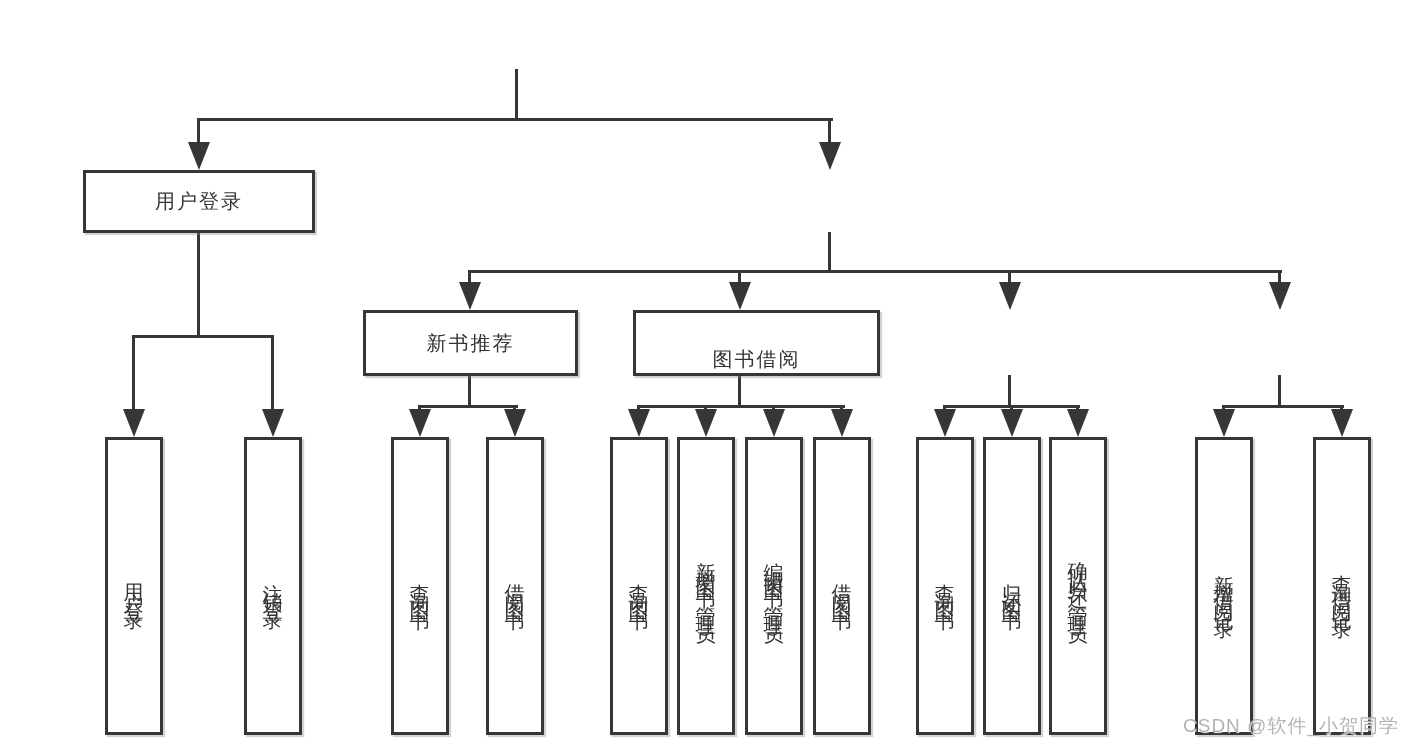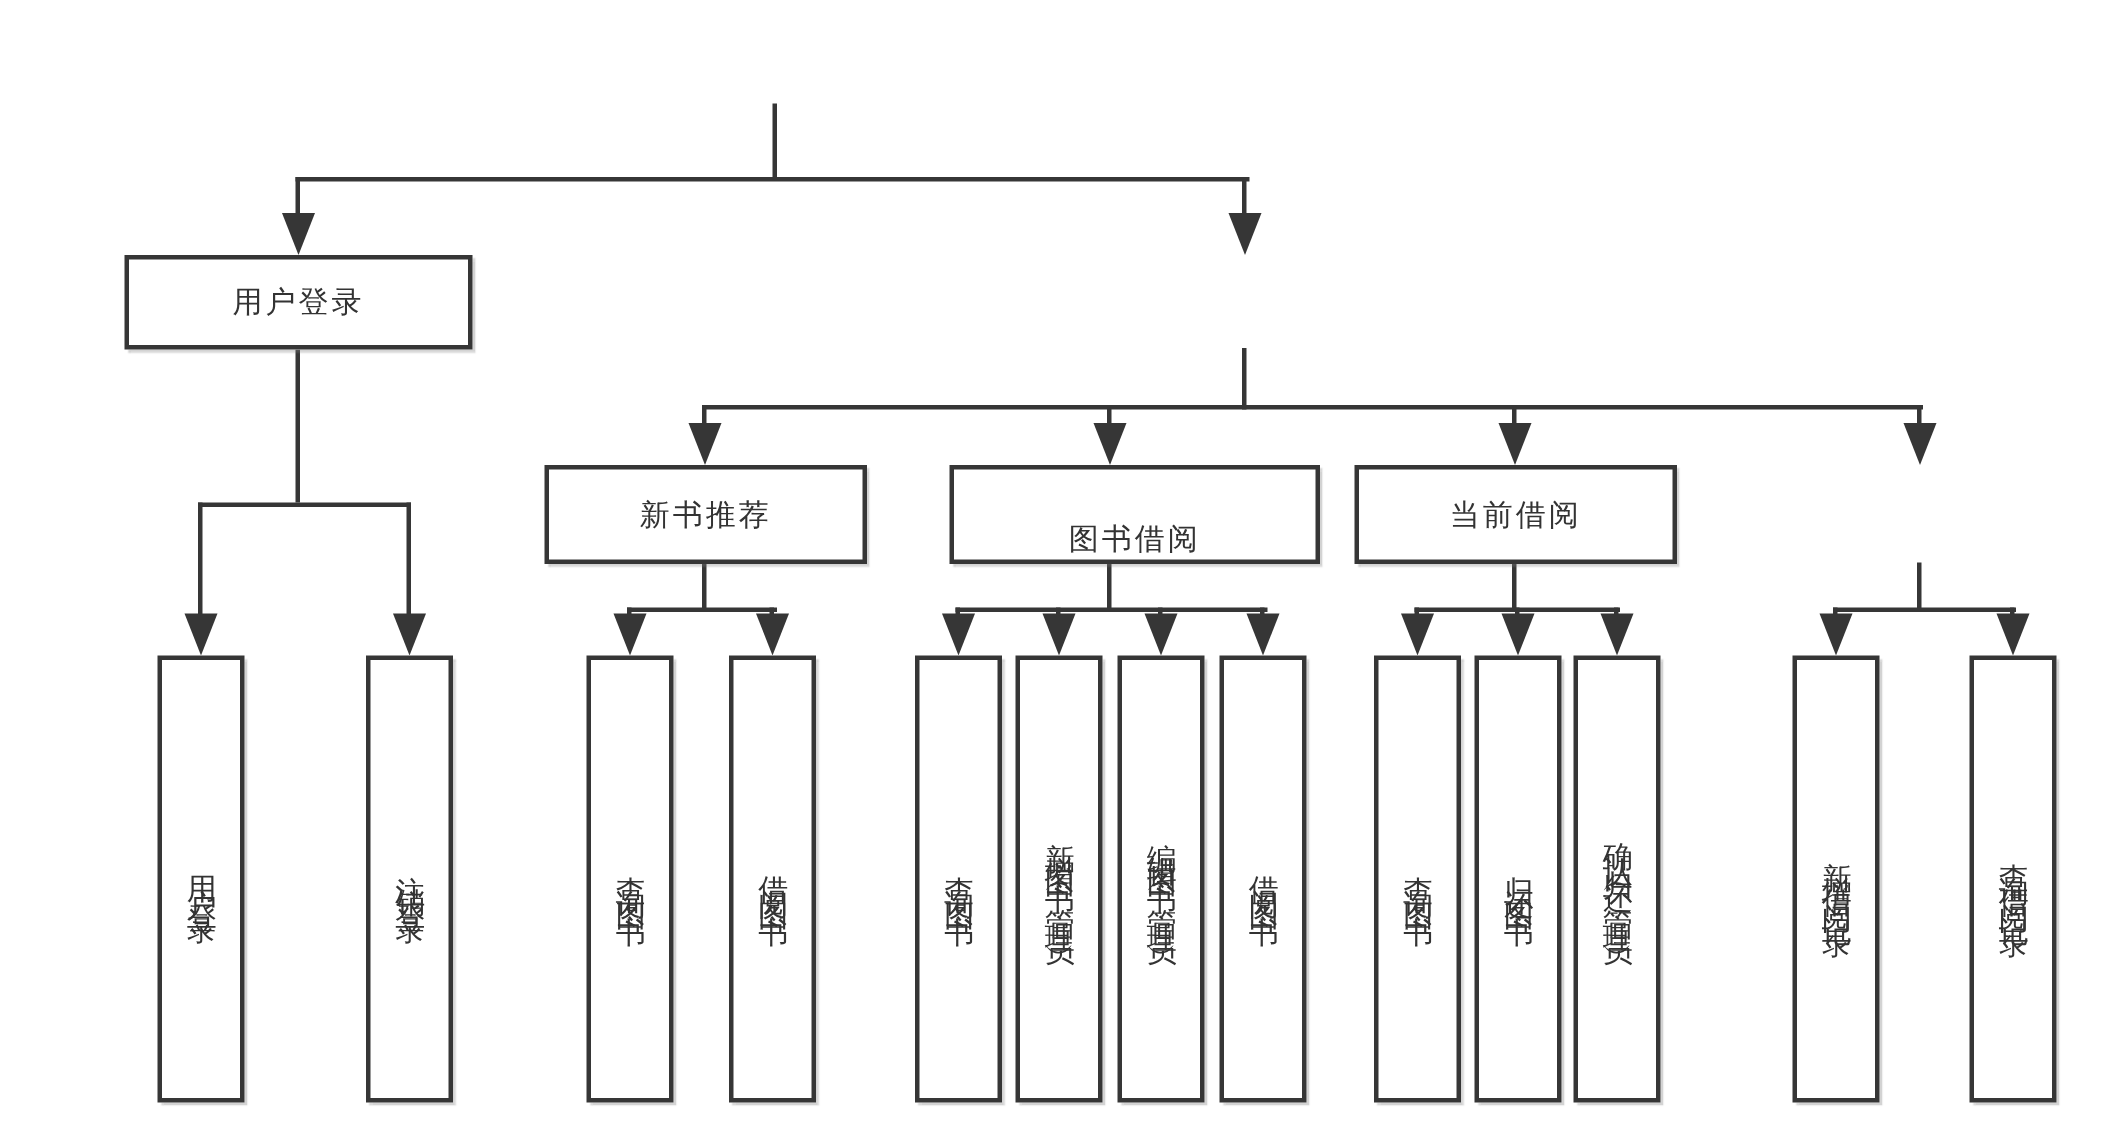--- a/index.html
+++ b/index.html
@@ -39,23 +39,20 @@
 
   <div class="box" style="left:83px; top:170px; width:232px; height:63px;">
     <span>用户登录</span>
   </div>
 
   <div class="box" style="left:363px; top:310px; width:215px; height:66px;align-items:center;">
     <span>新书推荐</span>
   </div>
   <div class="box" style="left:633px; top:310px; width:247px; height:66px;align-items:flex-end;">
     <span>图书借阅</span>
-  </div>
-  <div class="box" style="left:903px; top:310px; width:215px; height:66px;">
-    <span>当前借阅</span>
   </div>
 
   <div class="box" style="left:105px; top:437px; width:58px; height:298px;">
     <span class="vlabel">用户登录</span>
   </div>
   <div class="box" style="left:244px; top:437px; width:58px; height:298px;">
     <span class="vlabel">注销登录</span>
   </div>
 
   <div class="box" style="left:391px; top:437px; width:58px; height:298px;">
@@ -143,13 +140,14 @@
       <div class="arrow" style="left: 695px; top: 409px;"></div>
       <div class="arrow" style="left: 763px; top: 409px;"></div>
       <div class="arrow" style="left: 831px; top: 409px;"></div>
       <div class="arrow" style="left: 934px; top: 409px;"></div>
       <div class="arrow" style="left: 1001px; top: 409px;"></div>
       <div class="arrow" style="left: 1067px; top: 409px;"></div>
       <div class="arrow" style="left: 1213px; top: 409px;"></div>
       <div class="arrow" style="left: 1331px; top: 409px;"></div>
     </div>
 
+  <div class="watermark">CSDN @软件_小贺同学</div>
 </div>
 
 </body></html>

